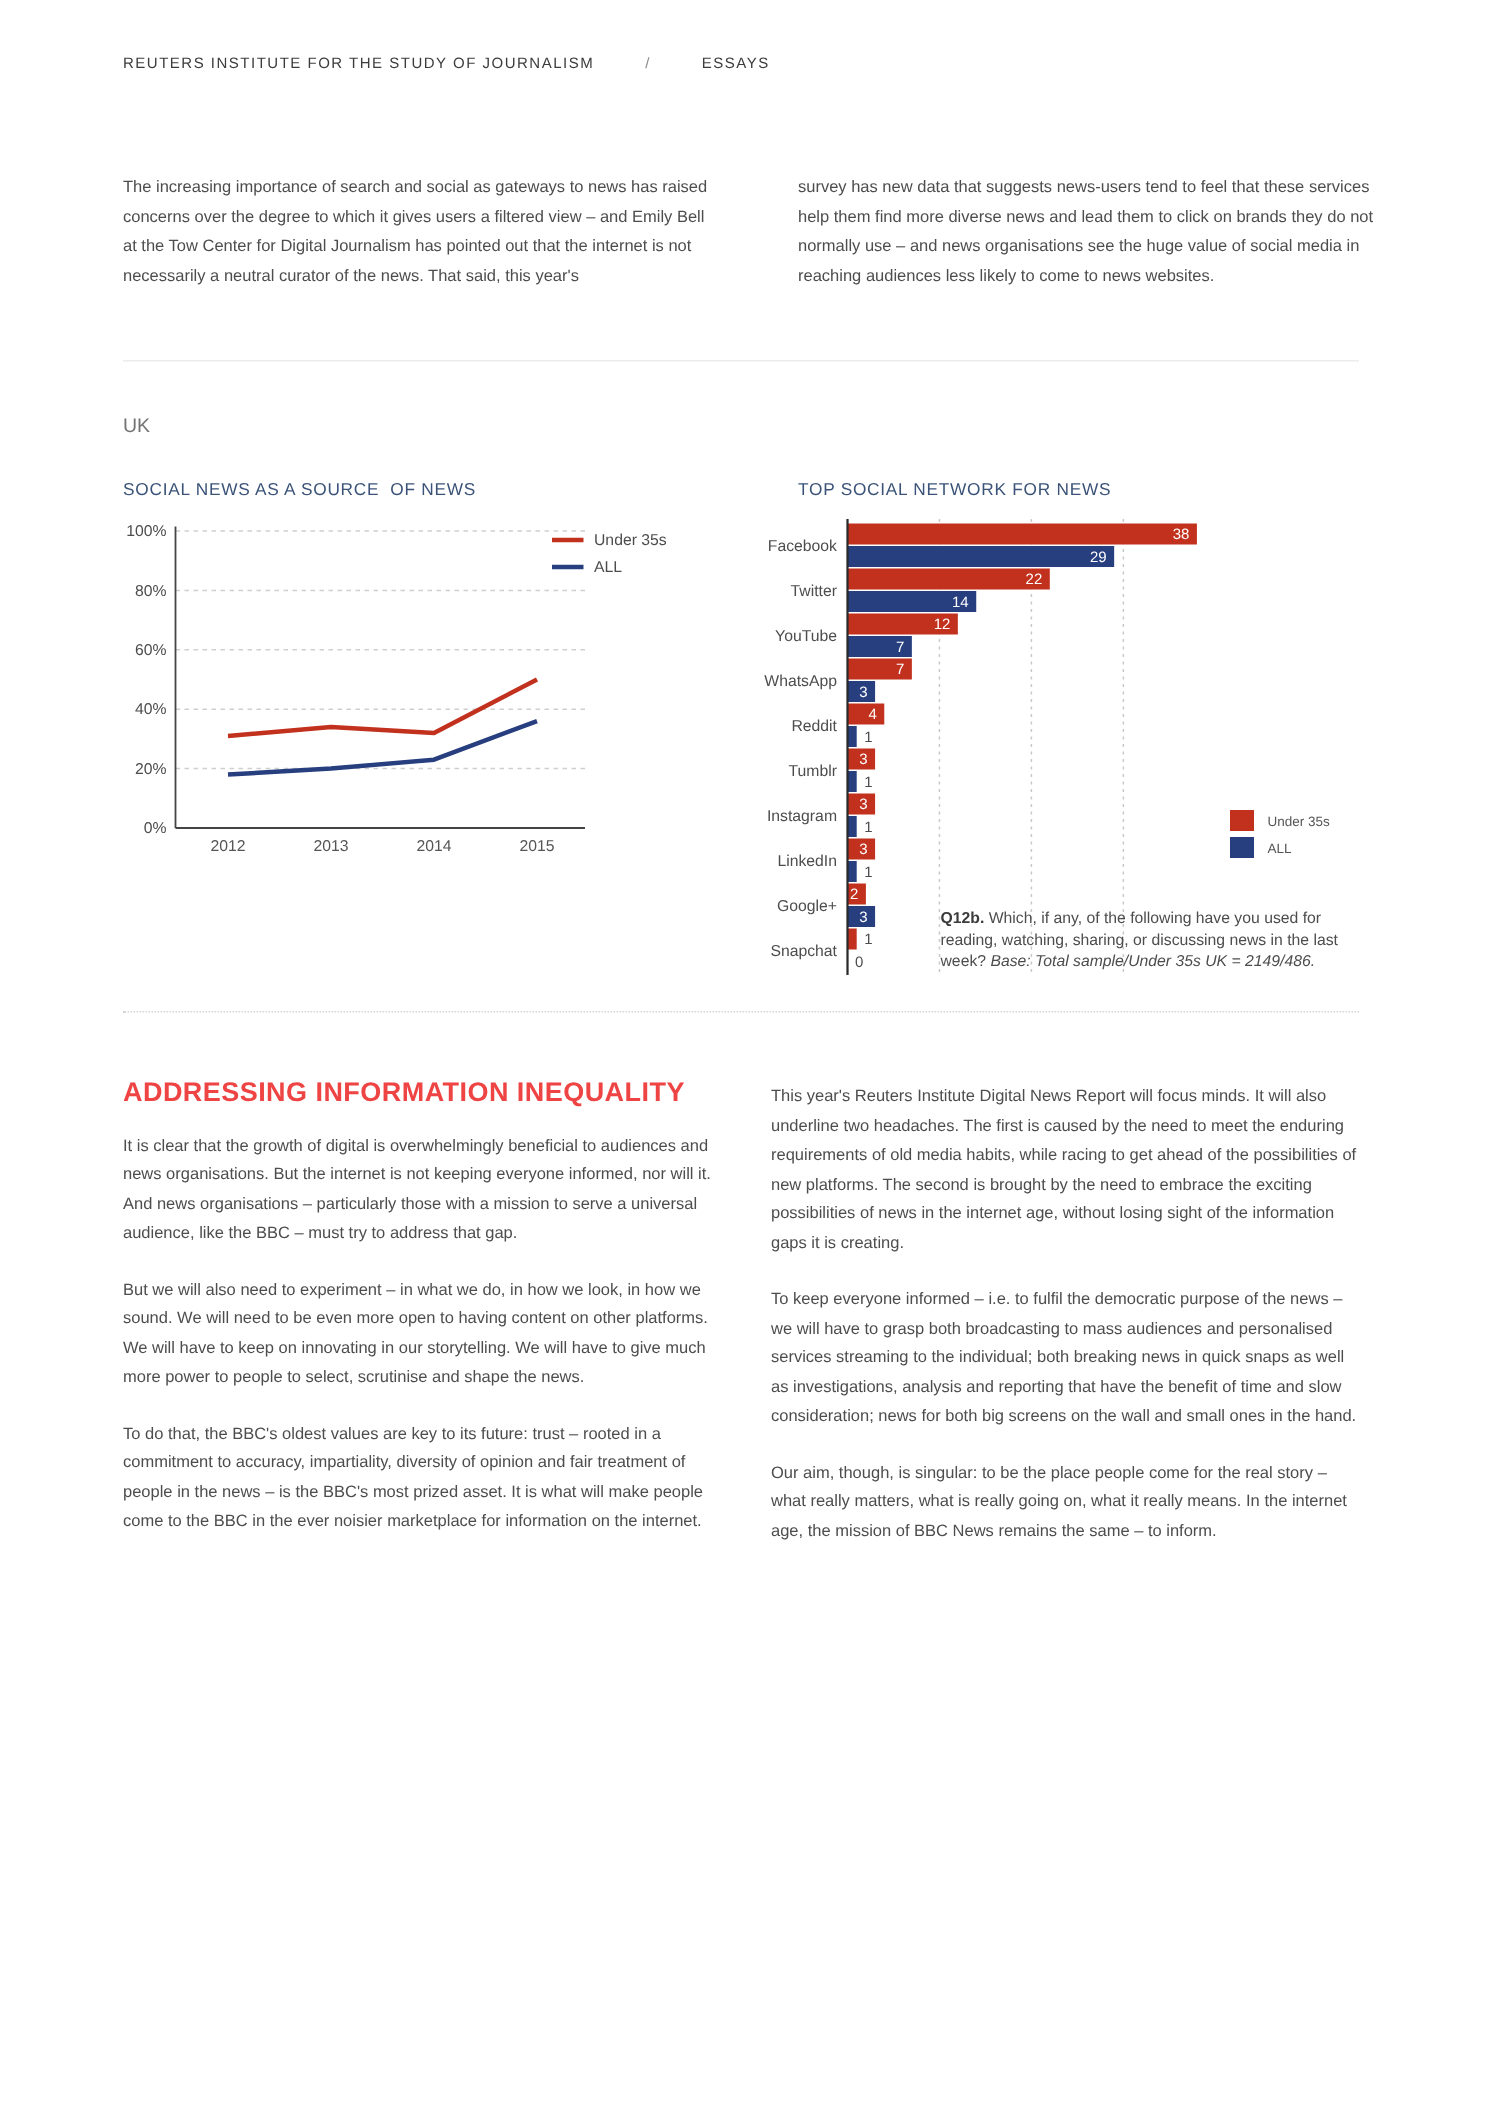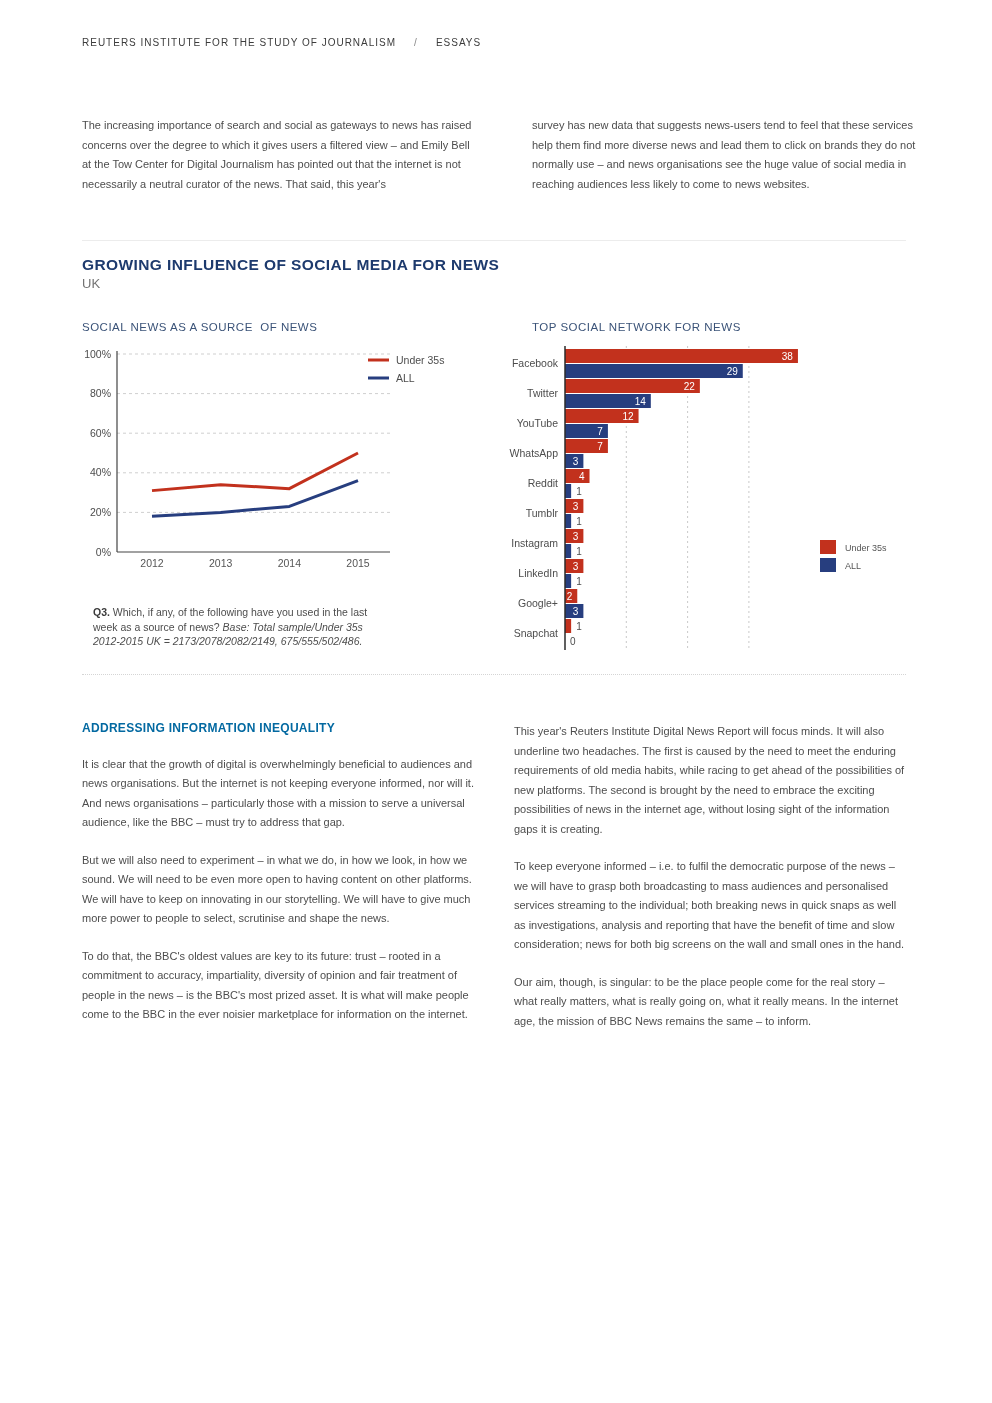--- a/index.html
+++ b/index.html
@@ -2,21 +2,21 @@
 <html><head>
 <meta charset="utf-8">
 <style>
   html,body{margin:0;padding:0;background:#ffffff;}
   .page{
     position:relative;width:992px;height:1403px;background:#ffffff;overflow:hidden;
     font-family:"Liberation Sans",sans-serif;color:#4d4d4d;
   }
   .abs{position:absolute;}
   
-  .breadcrumb{left:82px;top:37px;display:flex;gap:18px;align-items:baseline;
+  .breadcrumb{left:82px;top:37px;display:flex;gap:34px;align-items:baseline;
     font-size:10px;letter-spacing:1px;color:#3c3c3c;}
   .breadcrumb .sep{color:#8a8a8a;}
   .breadcrumb a{color:#3c3c3c;text-decoration:none;cursor:pointer;}
   
   .col{width:392px;}
   .body-p{margin:0 0 18px 0;font-size:11px;line-height:19.5px;color:#4d4d4d;}
   .body-p:last-child{margin-bottom:0;}
   .it{}
   
   .divider1{left:82px;top:240px;width:824px;border-top:1px solid #ececec;height:0;}
@@ -32,22 +32,22 @@
   svg text{font-family:"Liberation Sans",sans-serif;}
   
   .caption{font-size:10.5px;line-height:14.5px;color:#4d4d4d;}
   .caption .cap-label{font-weight:bold;color:#3a3a3a;}
   .caption .cap-base{font-style:italic;}
   .cap-q3{left:93px;top:605px;width:292px;}
   .cap-q12b{left:627px;top:605px;width:276px;}
   
   .essay-left{left:82px;top:718px;}
   .essay-right{left:514px;top:722px;}
-  .sec2-title{margin:0 0 16px 0;font-size:12px;line-height:20.5px;font-weight:bold;
-    letter-spacing:.3px;color:#0369a1;max-width:394px;}
+  .sec2-title{margin:0 0 16px 0;font-size:18px;line-height:20.5px;font-weight:bold;
+    letter-spacing:.3px;color:#ef4444;max-width:394px;}
 </style>
 </head>
 <body>
 
 <div class="page">
 
   <nav class="abs breadcrumb">
     <a>REUTERS INSTITUTE FOR THE STUDY OF JOURNALISM</a>
     <span class="sep">/</span>
     <a>ESSAYS</a>
@@ -55,21 +55,20 @@
 
   <div class="abs col" style="left:82px;top:116px;" id="intro-left">
       <p class="body-p"><span>The increasing importance of search and social as gateways to news has raised concerns over the degree to which it gives users a filtered view – and Emily Bell at the Tow Center for Digital Journalism has pointed out that the internet is not necessarily a neutral curator of the news. That said, this year's</span></p>
     </div>
   <div class="abs col" style="left:532px;top:116px;" id="intro-right">
       <p class="body-p"><span>survey has new data that suggests news-users tend to feel that these services help them find more diverse news and lead them to click on brands they do not normally use – and news organisations see the huge value of social media in reaching audiences less likely to come to news websites.</span></p>
     </div>
 
   <div class="abs divider1"></div>
 
-  <h2 class="abs sec1-title" style="margin:0;">GROWING INFLUENCE OF SOCIAL MEDIA FOR NEWS</h2>
   <div class="abs sec1-sub">UK</div>
 
   <h3 class="abs chart-title ct-left" style="margin:0;font-weight:normal;">SOCIAL NEWS AS A SOURCE  OF NEWS</h3>
   <h3 class="abs chart-title ct-right" style="margin:0;font-weight:normal;">TOP SOCIAL NETWORK FOR NEWS</h3>
 
   <svg class="abs svg-line" id="linechart" width="400" height="232" viewBox="0 0 400 232">
       <text x="29" y="210.5" text-anchor="end" font-size="10.5" fill="#4d4d4d">0%</text>
       <line x1="35" x2="308" y1="167.4" y2="167.4" stroke="#cfcfcf" stroke-width="1" stroke-dasharray="3,3"></line>
       <text x="29" y="170.9" text-anchor="end" font-size="10.5" fill="#4d4d4d">20%</text>
       <line x1="35" x2="308" y1="127.8" y2="127.8" stroke="#cfcfcf" stroke-width="1" stroke-dasharray="3,3"></line>
@@ -147,26 +146,26 @@
       <rect x="60" y="275" width="6.13" height="14" fill="#c2311d"></rect>
       <text x="71.13" y="285.5" text-anchor="start" font-size="10" fill="#4d4d4d">1</text>
       <text x="65" y="300.5" text-anchor="start" font-size="10" fill="#4d4d4d">0</text>
       <line x1="60" x2="60" y1="2" y2="306" stroke="#2b2b2b" stroke-width="1.5"></line>
       <rect x="315" y="196" width="16" height="14" fill="#c2311d"></rect>
       <text x="340" y="206.5" font-size="9" fill="#555">Under 35s</text>
       <rect x="315" y="214" width="16" height="14" fill="#273e7f"></rect>
       <text x="340" y="224.5" font-size="9" fill="#555">ALL</text>
     </svg>
 
-  <p class="abs caption cap-q3" style="margin:0;">
-    <span class="cap-label">Q3.</span>
-    <span>Which, if any, of the following have you used in the last week as a source of news?</span>
-    <span class="cap-base">Base: Total sample/Under 35s 2012-2015 UK = 2173/2078/2082/2149, 675/555/502/486.</span>
+
+  <p class="abs caption cap-q12b" style="margin:0;">
+    <span class="cap-label">Q12b.</span>
+    <span>Which, if any, of the following have you used for reading, watching, sharing, or discussing news in the last week?</span>
+    <span class="cap-base">Base: Total sample/Under 35s UK = 2149/486.</span>
   </p>
-
 
   <div class="abs divider2"></div>
 
   <div class="abs col essay-left">
     <h1 class="sec2-title">ADDRESSING INFORMATION INEQUALITY</h1>
     <div id="essay-left-paras">
         <p class="body-p"><span>It is clear that the growth of digital is overwhelmingly beneficial to audiences and news organisations. But the internet is not keeping everyone informed, nor will it. And news organisations – particularly those with a mission to serve a universal audience, like the BBC – must try to address that gap.</span></p>
         <p class="body-p"><span>But we will also need to experiment – in what we do, in how we look, in how we sound. We will need to be even more open to having content on other platforms. We will have to keep on innovating in our storytelling. We will have to give much more power to people to select, scrutinise and shape the news.</span></p>
         <p class="body-p"><span>To do that, the BBC's oldest values are key to its future: trust – rooted in a commitment to accuracy, impartiality, diversity of opinion and fair treatment of people in the news – is the BBC's most prized asset. It is what will make people come to the BBC in the ever noisier marketplace for information on the internet.</span></p>
       </div>

